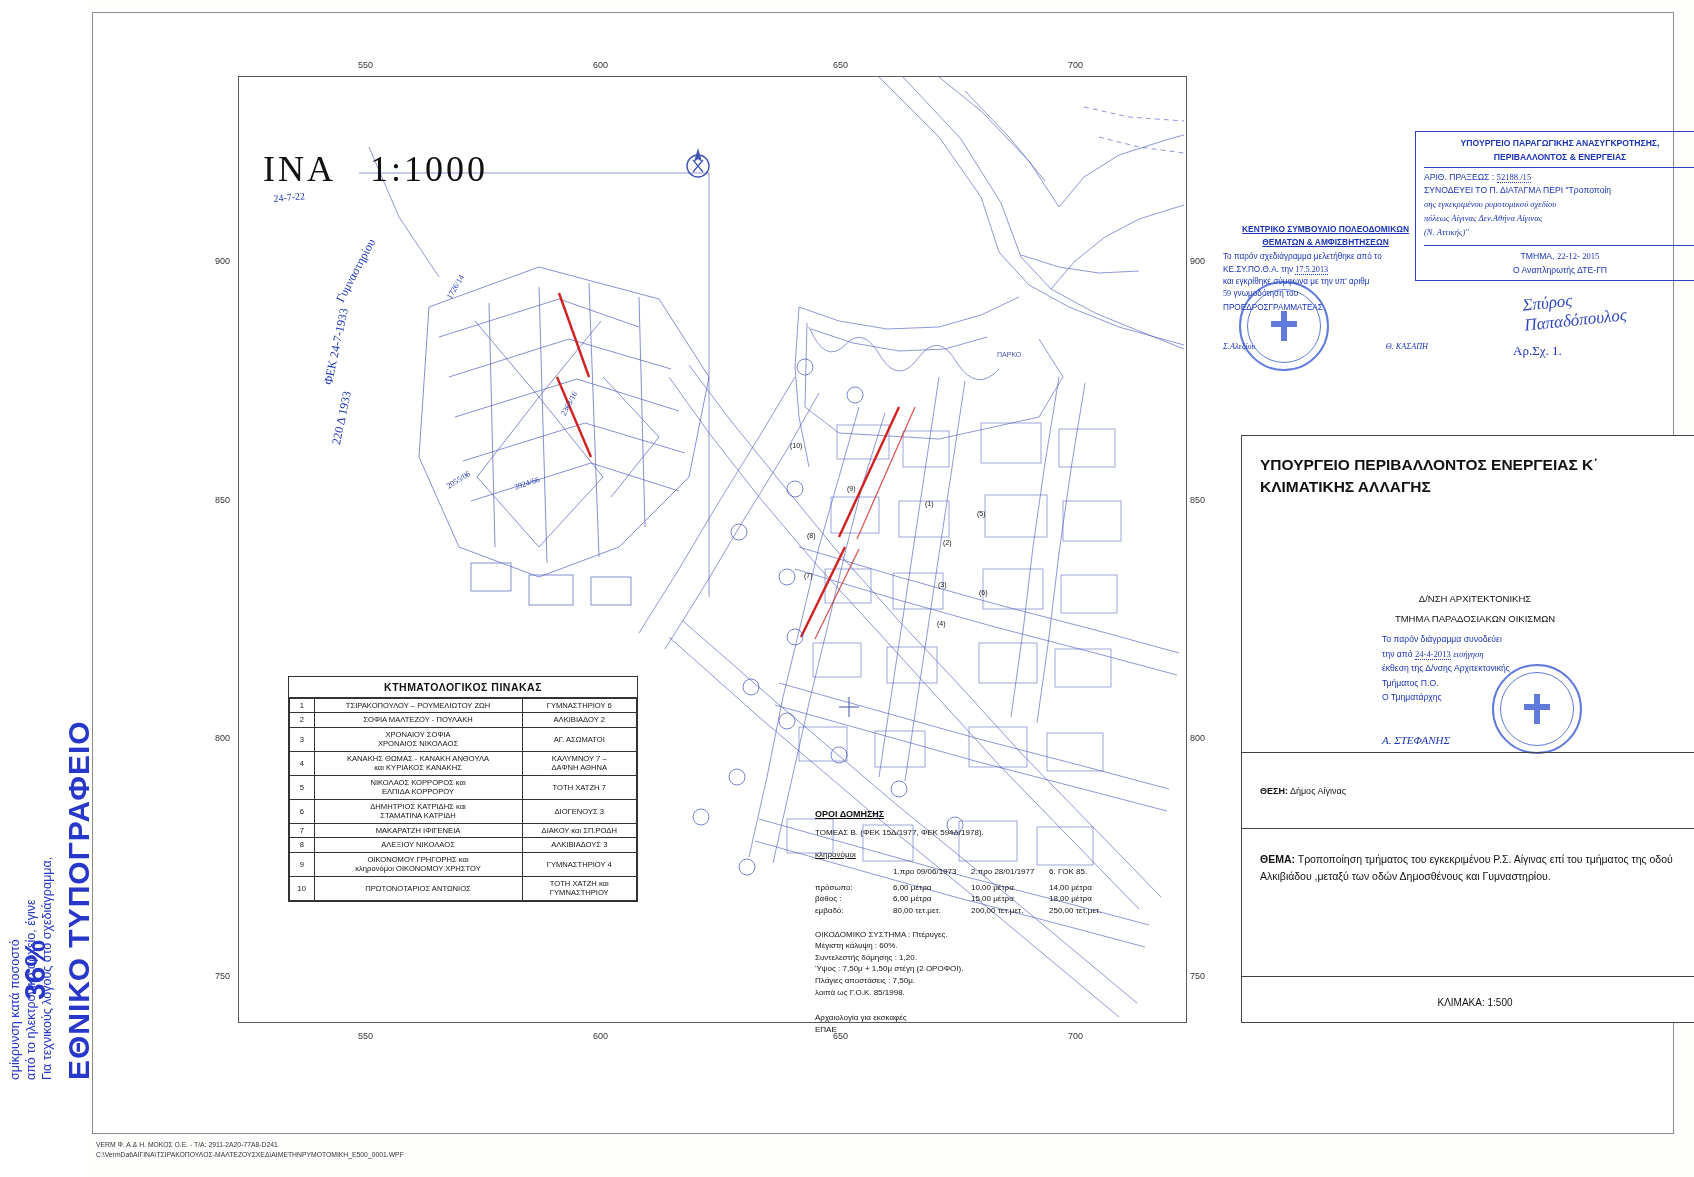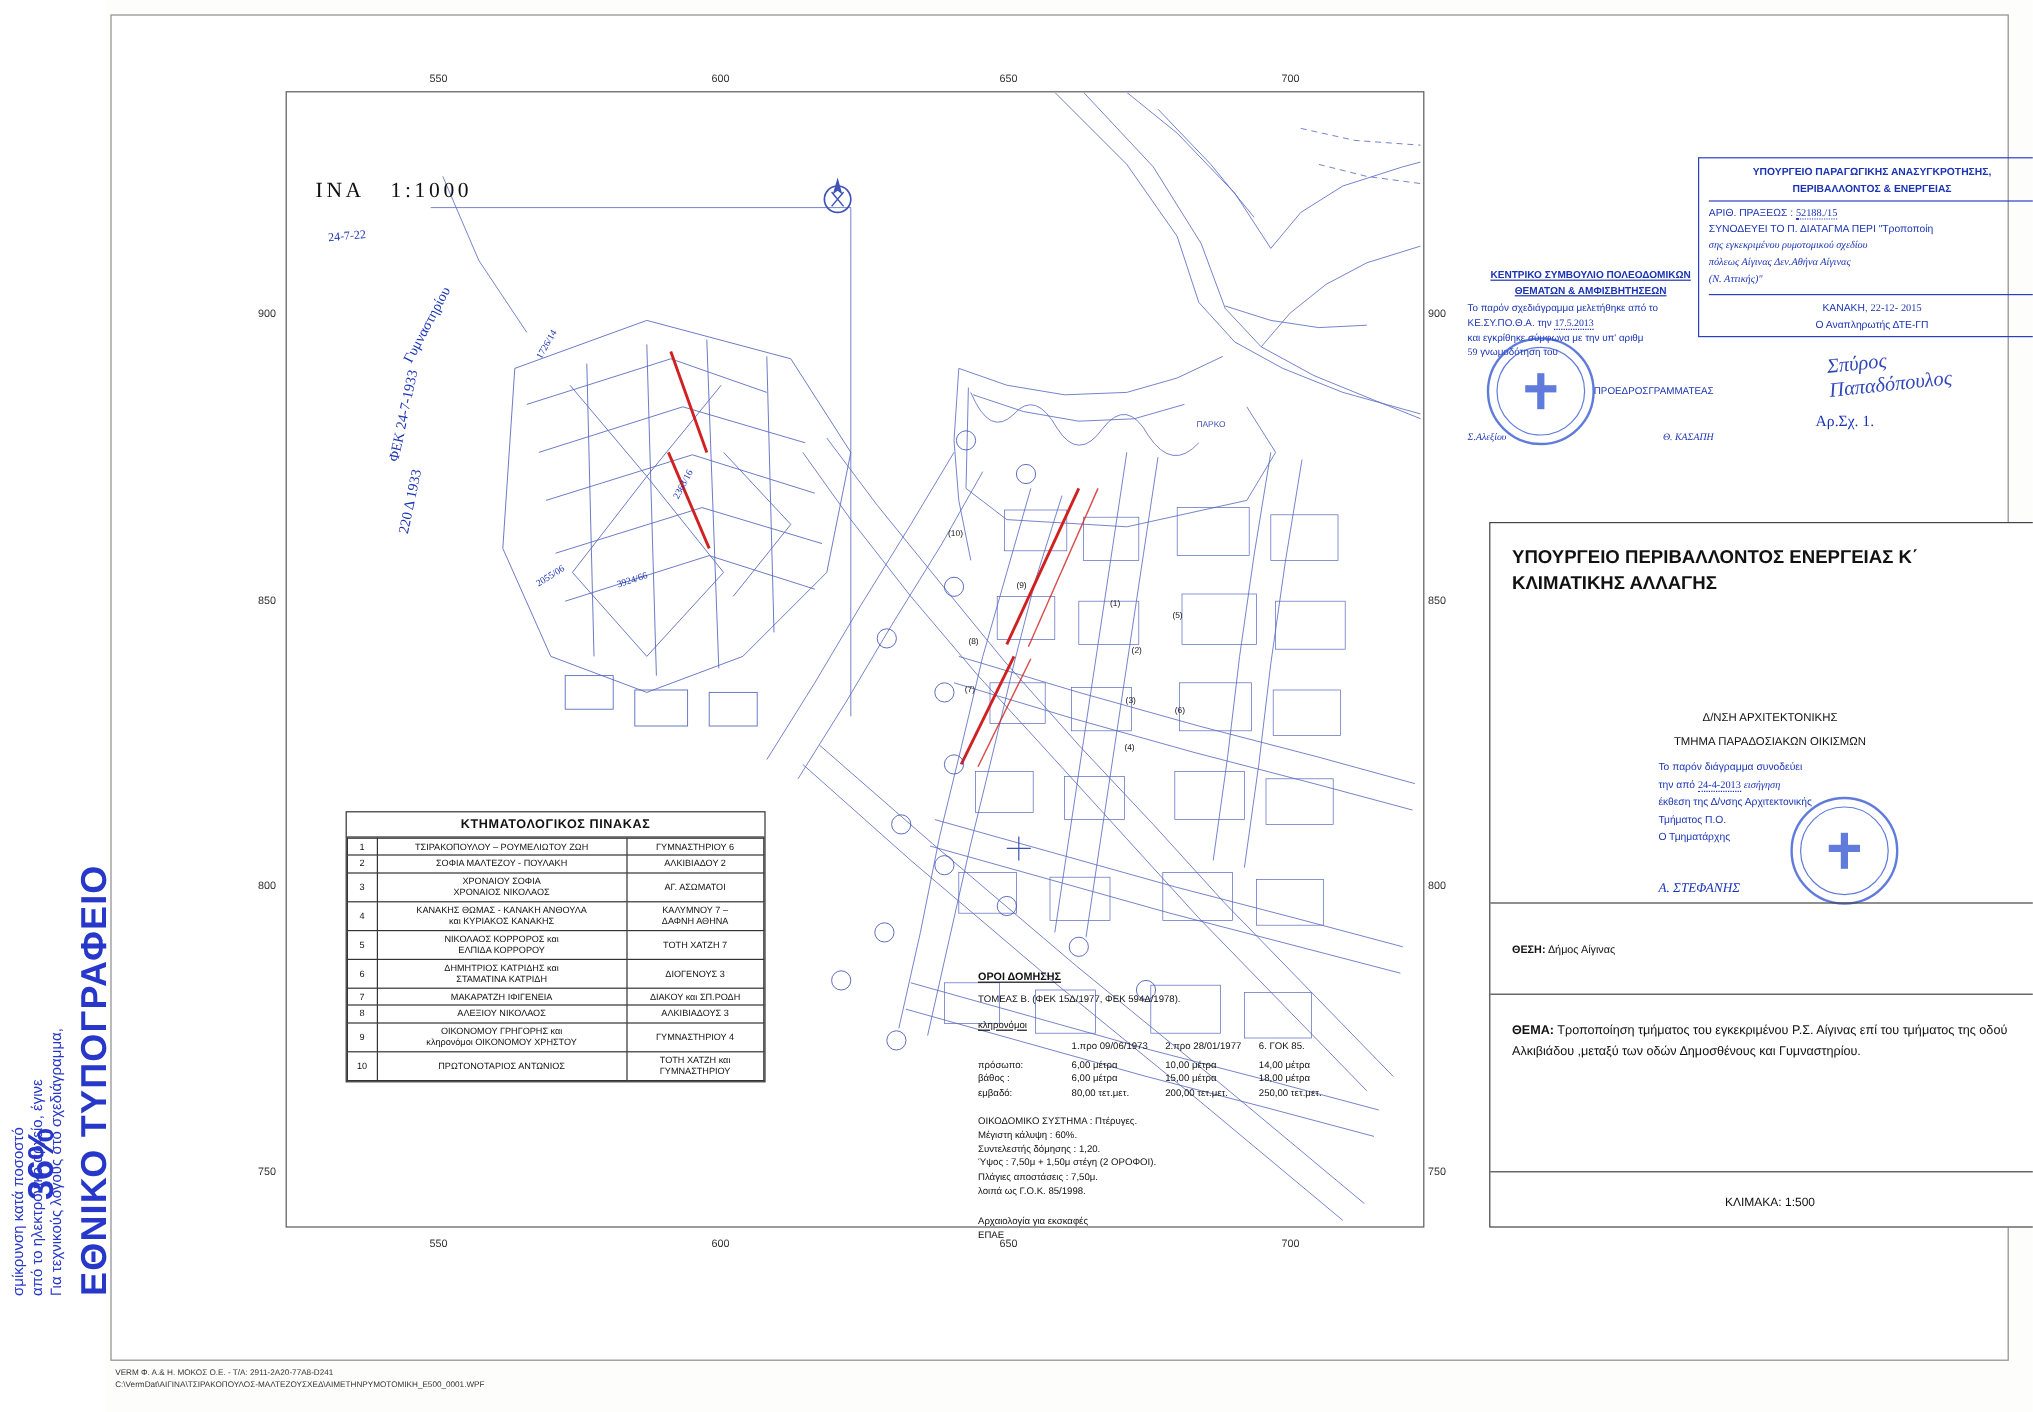--- a/index.html
+++ b/index.html
@@ -14,21 +14,21 @@
   .vert-sub2{left:24px;top:1080px;font-size:12.5px;color:#2637c9;}
   .pct{position:absolute;left:18px;top:1000px;font-size:30px;font-weight:bold;color:#2637c9;transform-origin:0 0;transform:rotate(-90deg);}
 
   
   .frame{position:absolute;left:92px;top:12px;width:1580px;height:1120px;border:1px solid #8c8c8c;background:#ffffff;}
   .innerframe{position:absolute;left:145px;top:63px;width:947px;height:945px;border:1px solid #5a5a5a;}
 
   
   .plan{position:absolute;left:146px;top:64px;width:945px;height:943px;overflow:hidden;}
 
-  .scaletxt{position:absolute;left:170px;top:135px;font-size:18px;letter-spacing:3px;color:#111;font-family:"Liberation Serif",serif;}
+  .scaletxt{position:absolute;left:170px;top:135px;font-size:36px;letter-spacing:3px;color:#111;font-family:"Liberation Serif",serif;}
 
   
   .tick{position:absolute;font-size:9px;color:#333;}
 
   
   .cad{position:absolute;left:195px;top:663px;width:348px;border:1px solid #333;background:rgba(255,255,255,.9);}
   .cad .hdr{font-size:10.5px;font-weight:bold;text-align:center;padding:4px 0;border-bottom:1px solid #333;letter-spacing:.5px;}
   .cad table{border-collapse:collapse;width:100%;font-size:7.6px;}
   .cad td{border:1px solid #333;padding:2px 3px;text-align:center;line-height:1.25;}
   .cad td.n{width:18px;}
@@ -391,21 +391,21 @@
         <span>ΚΕ.ΣΥ.ΠΟ.Θ.Α. την</span>
         <span style="border-bottom:1px dotted #1b34b5;font-family:'Liberation Serif',serif;">17.5.2013</span>
       </div>
       <div>
         <span>και εγκρίθηκε σύμφωνα με την υπ' αριθμ</span>
       </div>
       <div>
         <span style="font-family:'Liberation Serif',serif;">59</span>
         <span>γνωμοδότηση του</span>
       </div>
-      <div style="display:flex;justify-content:flex-end;margin-top:20px;">
+      <div style="display:flex;justify-content:flex-start;margin-top:2px;">
         <span>ΠΡΟΕΔΡΟΣ</span>
         <span>ΓΡΑΜΜΑΤΕΑΣ</span>
       </div>
       <div style="display:flex;justify-content:space-between;margin-top:26px;font-family:'Liberation Serif',serif;font-style:italic;">
         <span>Σ.Αλεξίου</span>
         <span>Θ. ΚΑΣΑΠΗ</span>
       </div>
     </div>
     <div class="circstamp" style="left:1146px;top:268px;">
       <div class="cross" style="left:30px;top:28px;"></div>
@@ -417,21 +417,21 @@
       <div style="margin-top:3px;">
         <span>ΑΡΙΘ. ΠΡΑΞΕΩΣ :</span>
         <span style="font-family:'Liberation Serif',serif;border-bottom:1px dotted #2b3fc4;">52188./15</span>
       </div>
       <div>ΣΥΝΟΔΕΥΕΙ ΤΟ Π. ΔΙΑΤΑΓΜΑ ΠΕΡΙ "Τροποποίη</div>
       <div style="font-family:'Liberation Serif',serif;font-style:italic;">σης  εγκεκριμένου ρυμοτομικού σχεδίου</div>
       <div style="font-family:'Liberation Serif',serif;font-style:italic;">πόλεως Αίγινας  Δεν.Αθήνα  Αίγινας</div>
       <div style="font-family:'Liberation Serif',serif;font-style:italic;">(Ν. Αττικής)"</div>
       <div style="border-bottom:1px solid #2b3fc4;margin:6px 0 4px 0;"></div>
       <div style="text-align:center;">
-        <span>ΚΑΝΑΚΗ,</span>
+        <span>ΤΜΗΜΑ,</span>
         <span style="font-family:'Liberation Serif',serif;">22-12-</span>
         <span style="font-family:'Liberation Serif',serif;">2015</span>
       </div>
       <div style="text-align:center;">Ο Αναπληρωτής ΔΤΕ-ΓΠ</div>
     </div>
     <div class="sign" style="left:1430px;top:275px;">Σπύρος Παπαδόπουλος</div>
     <div style="position:absolute;left:1420px;top:330px;font-size:13px;color:#1b34b5;font-family:'Liberation Serif',serif;">Αρ.Σχ. 1.</div>
 
     <div class="titleblock">
       <div class="tb-h">

